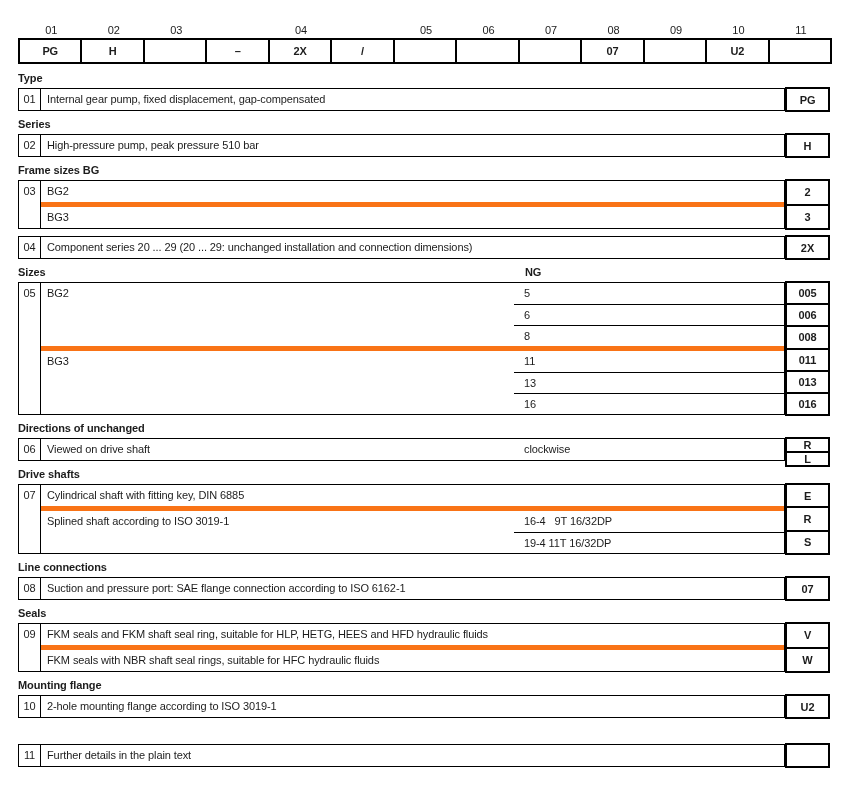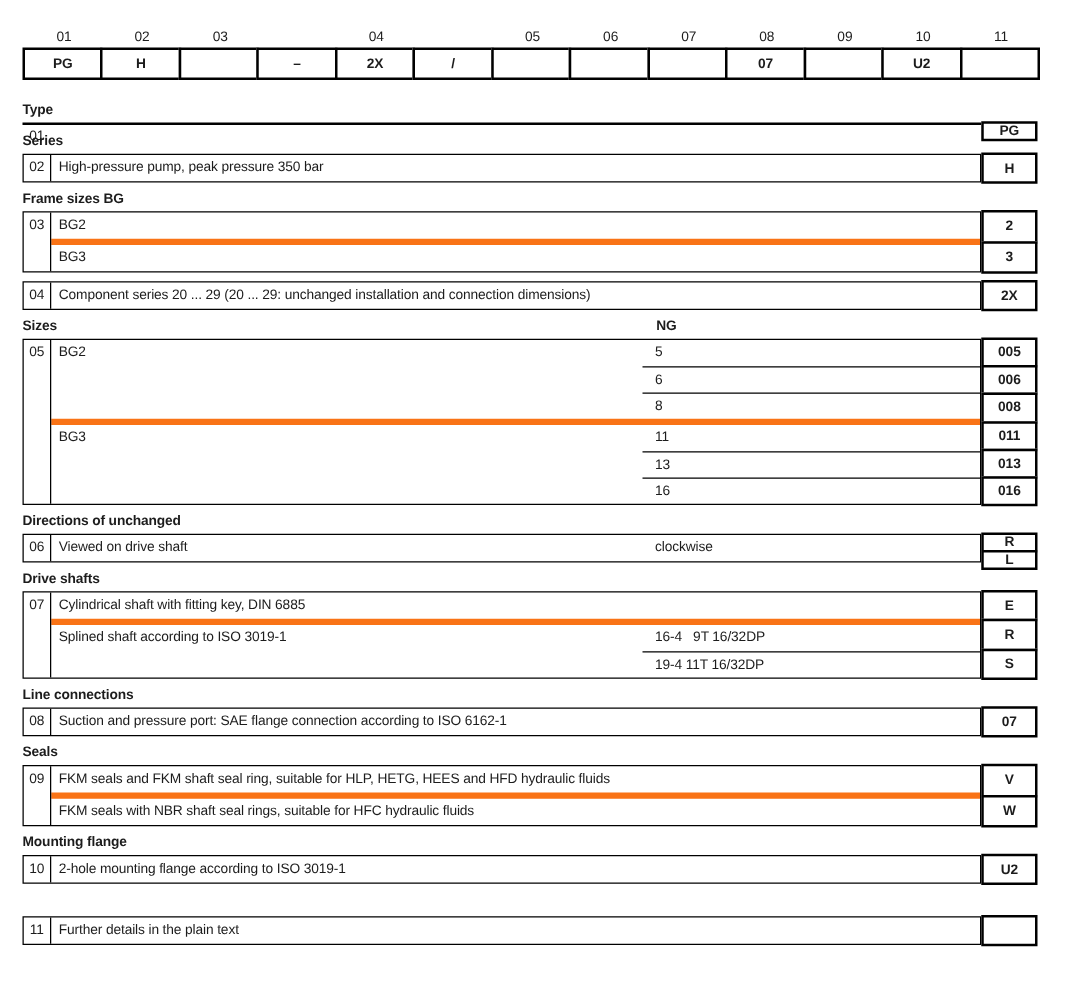--- a/index.html
+++ b/index.html
@@ -18,21 +18,21 @@
   .tlabel:first-child { margin-left: 0; }
   .ttable { display: flex; width: 814px; height: 26px; }
   .tcell {
     flex: 1; border: 2px solid #000; margin-left: -2px; background: #fff;
     display: flex; align-items: center; justify-content: center; font-weight: bold;
   }
   .tcell:first-child { margin-left: 0; }
 
   
   .section { margin-top: 7px; }
-  .section.first { margin-top: 18px; }
+  .section.first { margin-top: 8px; }
   .section.no-title { margin-top: 26px; }
   .heading { position: relative; height: 13px; line-height: 13px; font-weight: bold; margin-bottom: 3px; width: 814px; }
   .ng { position: absolute; left: 507px; top: 0; }
   .sec-box { position: relative; border: 1px solid #000; width: 767px; background: #fff; }
   .num {
     position: absolute; left: 0; top: 0; bottom: 0; width: 22px;
     border-right: 1px solid #000; text-align: center; line-height: 21px;
   }
   .content { margin-left: 22px; }
   .group { display: flex; }
@@ -83,32 +83,37 @@
       <div class="tcell">07</div>
       <div class="tcell"></div>
       <div class="tcell">U2</div>
       <div class="tcell"></div>
     </div>
   <div>
       <section class="section first">
         <div class="heading"><span>Type</span></div>
         <div class="sec-box">
           <div class="num">01</div>
+          <div class="content">
+            <div class="group">
+              <div class="gdesc">Internal gear pump, fixed displacement, gap-compensated</div>
+            </div>
+          </div>
           <div class="codecol">
             <div class="codebox">PG</div>
           </div>
         </div>
       </section>
       <section class="section">
         <div class="heading"><span>Series</span></div>
         <div class="sec-box">
           <div class="num">02</div>
           <div class="content">
             <div class="group">
-              <div class="gdesc">High-pressure pump, peak pressure 350 bar</div>
+              <div class="gdesc">High-pressure pump, peak pressure 510 bar</div>
             </div>
           </div>
           <div class="codecol">
             <div class="codebox">H</div>
           </div>
         </div>
       </section>
       <section class="section">
         <div class="heading"><span>Frame sizes BG</span></div>
         <div class="sec-box">

